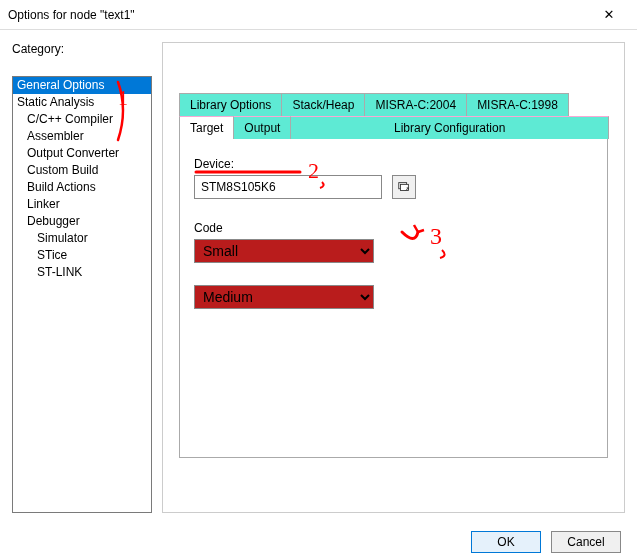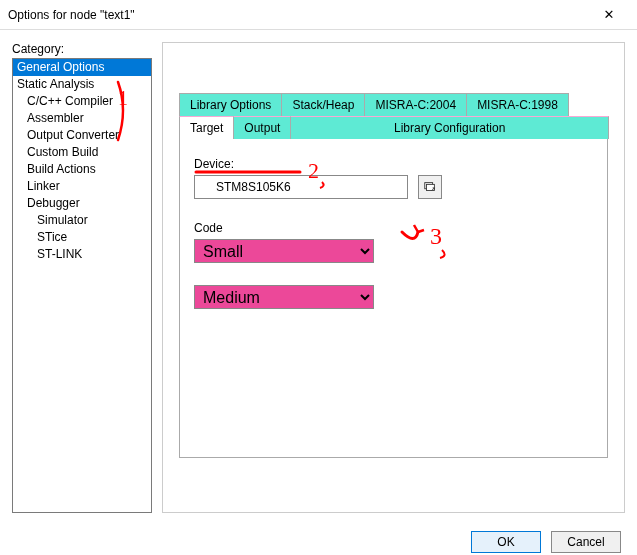--- a/index.html
+++ b/index.html
@@ -28,21 +28,21 @@
     display: flex; align-items: center; justify-content: center;
     font-size: 13px;
     cursor: pointer;
   }
   .content {
     display: flex;
     padding: 12px;
     gap: 10px;
     height: calc(100% - 60px);
   }
-  .cat-label { margin-bottom: 2px; }
+  .cat-label { margin-bottom: 20px; }
   .category-panel {
     width: 140px;
     display: flex;
     flex-direction: column;
   }
   .category-list {
     border: 1px solid #7a7a7a;
     flex: 1;
     background: #fff;
     overflow: hidden;
@@ -87,43 +87,43 @@
     min-height: 320px;
     background: #fff;
     margin-top: -1px;
   }
   .tabs-wrapper {
     position: relative;
   }
   .field-label { margin-bottom: 4px; }
   .field-row { margin-bottom: 22px; }
   .text-input {
-    width: 214px;
+    width: 188px;
     height: 24px;
     border: 1px solid #888;
-    padding: 2px 21px;
+    padding: 2px 6px;
     font-family: inherit;
     font-size: 12px;
   }
   .device-row { display: flex; align-items: center; gap: 10px; }
   .browse-btn {
     width: 24px; height: 24px;
     border: 1px solid #888;
     background: #f0f0f0;
     display: flex; align-items: center; justify-content: center;
     cursor: pointer;
   }
   .browse-btn svg { width: 14px; height: 14px; }
   select.combo {
     width: 180px;
     height: 24px;
     border: 1px solid #888;
-    background: #ec4899;
+    background: #b91c1c;
     font-family: inherit;
-    font-size: 16px;
+    font-size: 14px;
     padding-left: 4px;
   }
   .bottom-buttons {
     position: absolute;
     bottom: 2px;
     right: 16px;
     display: flex;
     gap: 10px;
   }
   .btn {

